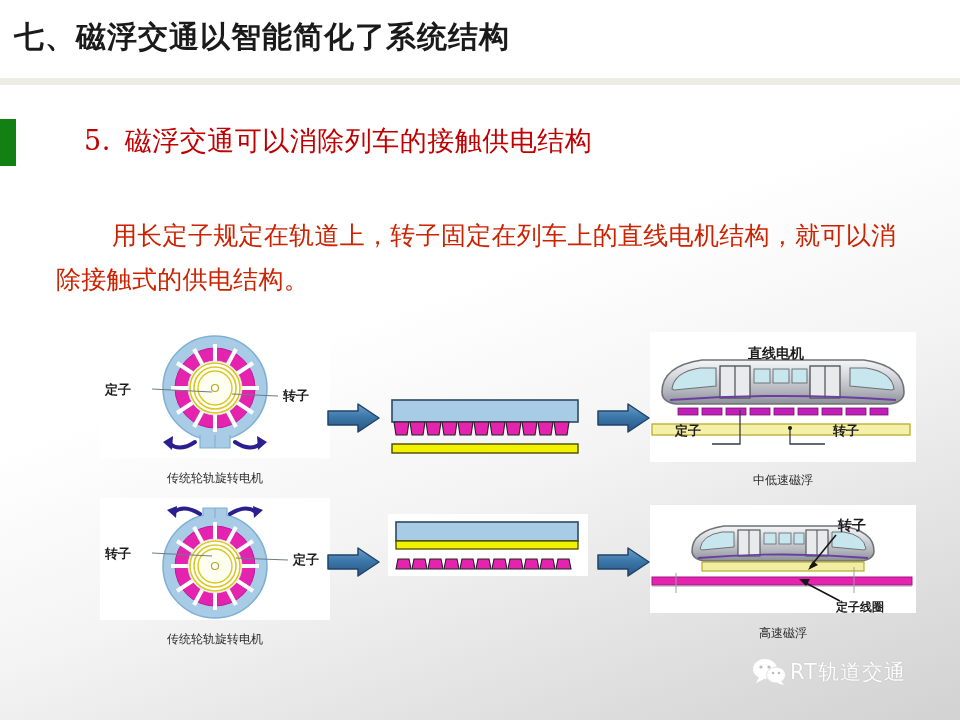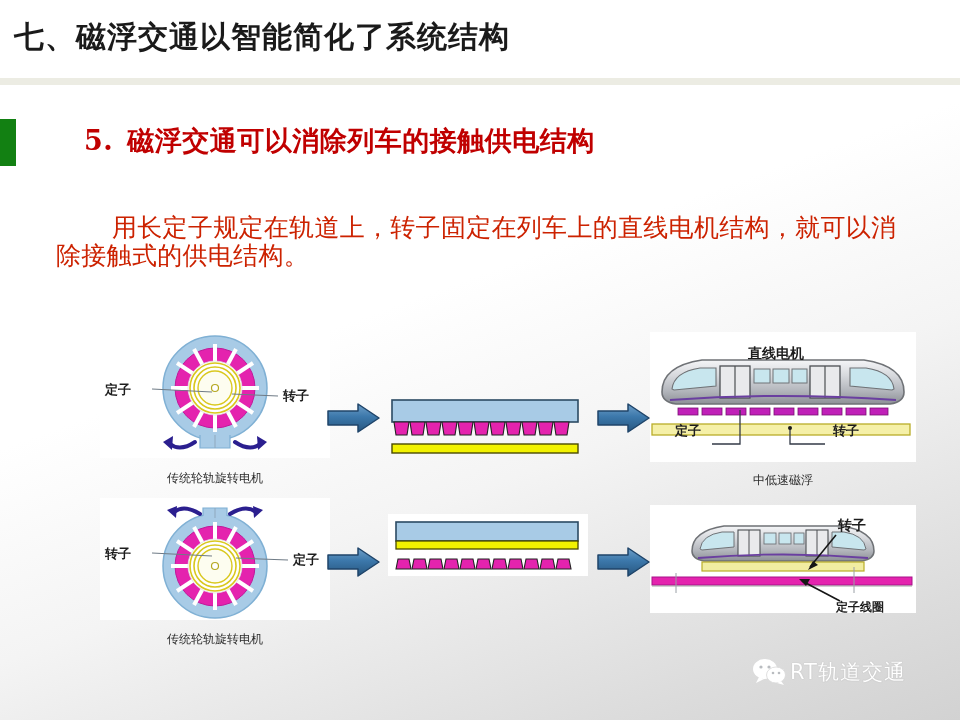--- a/index.html
+++ b/index.html
@@ -59,36 +59,36 @@
     background: #128012;
   }
 
   
   .section-heading {
     position: absolute;
     left: 84px;
     top: 123px;
     font-family: "DejaVu Serif", "Liberation Serif", serif;
     font-size: 27px;
-    font-weight: bold;
+    font-weight: normal;
     color: #c00000;
     white-space: nowrap;
     letter-spacing: 0.5px;
   }
   .section-heading .num { margin-right: 14px; }
 
   
   .body-paragraph {
     position: absolute;
     left: 56px;
     top: 214px;
     width: 852px;
     font-family: "DejaVu Serif", "Liberation Serif", serif;
     font-size: 25px;
-    line-height: 28px;
+    line-height: 44px;
     color: #cc2200;
     text-indent: 56px;
     letter-spacing: 0.3px;
   }
 
   
   .diagram-area {
     position: absolute;
     left: 0;
     top: 330px;
@@ -462,20 +462,21 @@
           <line x1="186" y1="30" x2="160" y2="62" stroke="#161616" stroke-width="1.6"></line>
           <path d="M158 65 L168 60 L163 56 Z" fill="#161616"></path>
 
           <line x1="190" y1="96" x2="152" y2="76" stroke="#161616" stroke-width="1.6"></line>
           <path d="M149 74 L160 74 L156 81 Z" fill="#161616"></path>
         </svg>
 
         <div class="diag-label" style="left:188px; top:19px; font-size:14px;">转子</div>
         <div class="diag-label" style="left:186px; top:101px; font-size:12px;">定子线圈</div>
 
+        <div class="caption" style="left:0; top:127px; width:266px;">高速磁浮</div>
       </div>
     </div>
   </div>
 
   <div class="watermark">
     <svg width="34" height="28">
       <ellipse cx="13" cy="11" rx="12" ry="10" fill="#ffffff"></ellipse>
       <path d="M7 19 L4 25 L12 21 Z" fill="#ffffff"></path>
       <ellipse cx="24" cy="17" rx="9.5" ry="8" fill="#ffffff" stroke="#d8d8d8" stroke-width="0.8"></ellipse>
       <path d="M29 23 L32 27 L25 25 Z" fill="#ffffff"></path>

